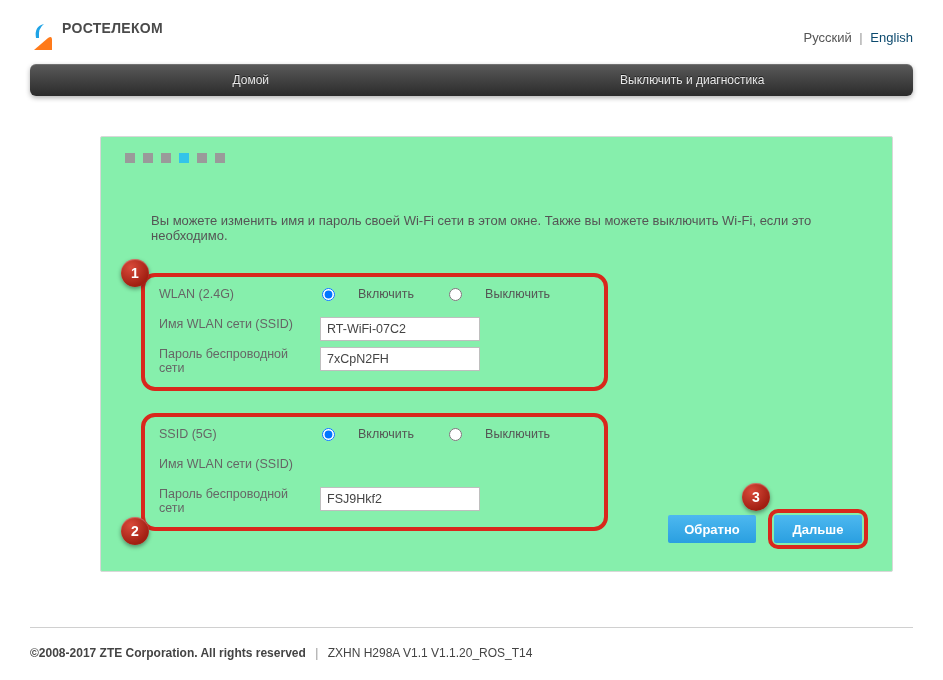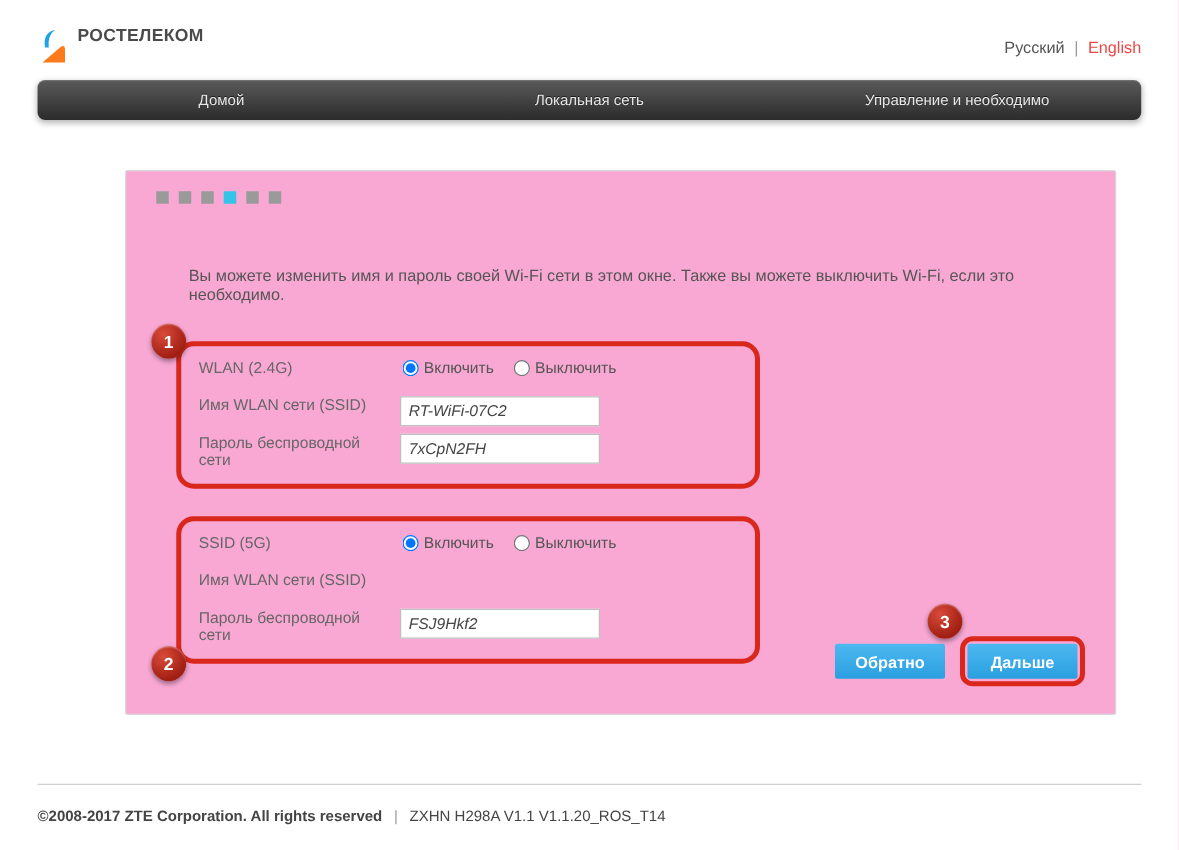--- a/index.html
+++ b/index.html
@@ -27,21 +27,21 @@
   .logo-text {
     font-size: 14px;
     font-weight: bold;
     color: #4a4a4a;
     letter-spacing: 0.3px;
   }
   .lang {
     font-size: 13px;
     color: #555;
   }
-  .lang a { color: #ef4444; text-decoration: none; cursor: pointer; margin-top: 16px; }
+  .lang a { color: #0c4a6e; text-decoration: none; cursor: pointer; margin-top: 16px; }
   .lang span.sep { color: #999; margin: 0 4px; }
   .navbar {
     margin: 0 30px;
     background: linear-gradient(to bottom, #5a5a5a, #2b2b2b);
     border-radius: 6px;
     box-shadow: 0 2px 5px rgba(0,0,0,0.3), inset 0 1px 0 rgba(255,255,255,0.15);
     display: flex;
     height: 32px;
     justify-content: space-between;
   }
@@ -51,21 +51,21 @@
     color: #e8e8e8;
     font-size: 12px;
     line-height: 32px;
     text-shadow: 0 -1px 0 rgba(0,0,0,0.6);
     cursor: pointer;
   }
   .panel-wrap {
     padding: 40px 50px 0 100px;
   }
   .panel {
-    background: #f9a8d4;
+    background: #86efac;
     border: 1px solid #d8d8d8;
     border-radius: 2px;
     padding: 0;
     position: relative;
     min-height: 400px;
     margin-bottom: 55px;
   }
   .panel-inner {
     padding: 16px 24px 18px 24px;
     position: relative;
@@ -117,33 +117,32 @@
     gap: 6px;
   }
   .row .label {
     width: 155px;
     color: #666;
     font-size: 12.5px;
   }
   .radio-group {
     display: flex;
     align-items: center;
-    gap: 0;
+    gap: 19px;
   }
   .radio-group input { margin: 0 4px 0 2px; }
   .radio-label { font-size: 12.5px; color:#555; margin-right: 14px; }
   .textinput {
     width: 160px;
     height: 24px;
     border: 1px solid #bfbfbf;
     background: #fff;
     font-size: 12.5px;
     padding: 0 6px;
     color: #444;
-    font-style: italic;
   }
   .footer-buttons {
     position: absolute;
     right: 24px;
     bottom: 22px;
     display: flex;
     gap: 12px;
     align-items: center;
   }
   .btn {
@@ -190,22 +189,21 @@
   </div>
   <div class="lang">
     <span>Русский</span>
     <span class="sep">|</span>
     <a>English</a>
   </div>
 </div>
 
 <div class="navbar">
   <div class="nav-item">Домой</div>
-  <div class="nav-item">Локальная сеть</div>
-  <div class="nav-item">Управление и необходимо</div>
+  <div class="nav-item">Выключить и диагностика</div>
 </div>
 
 <div class="panel-wrap">
   <div class="panel">
     <div class="panel-inner">
 
       <div class="steps">
         <div class="step"></div>
         <div class="step"></div>
         <div class="step"></div>

